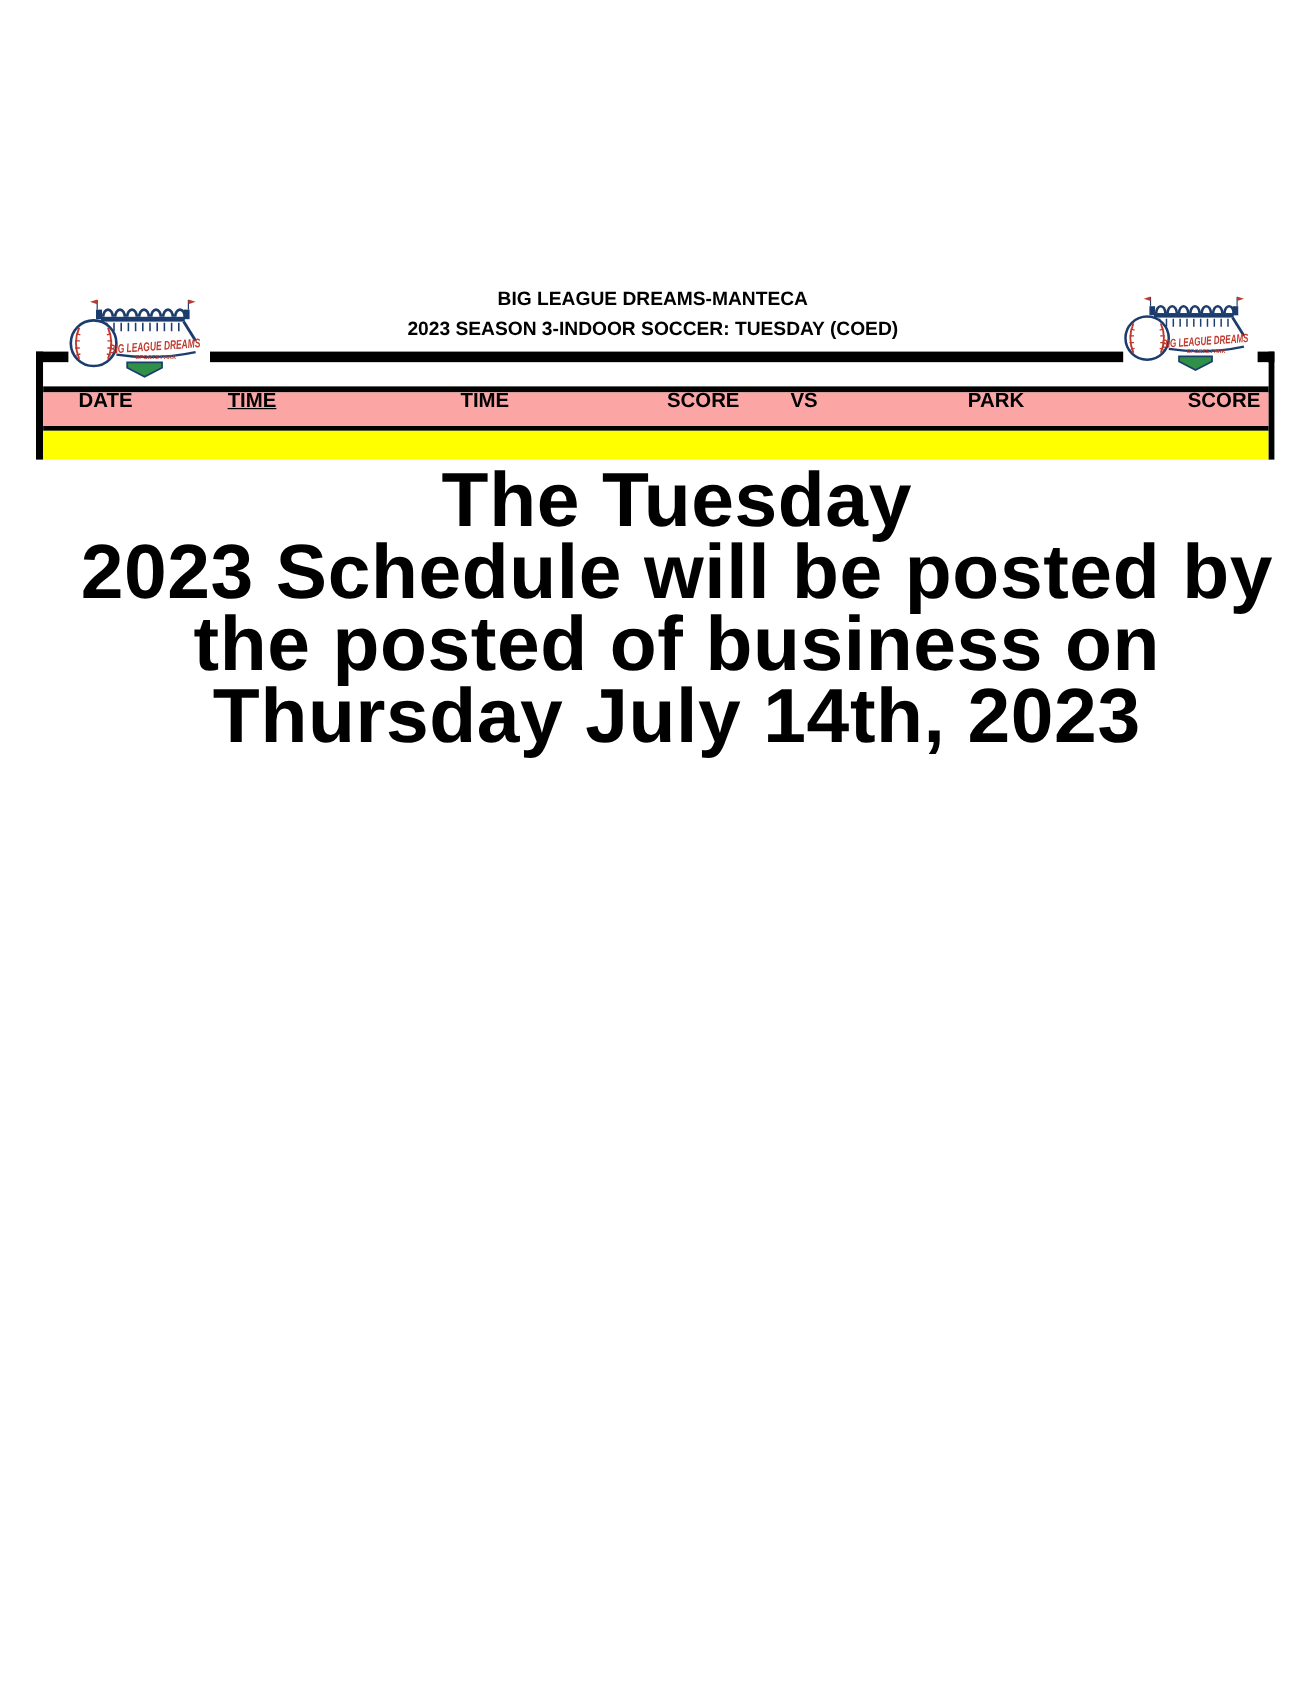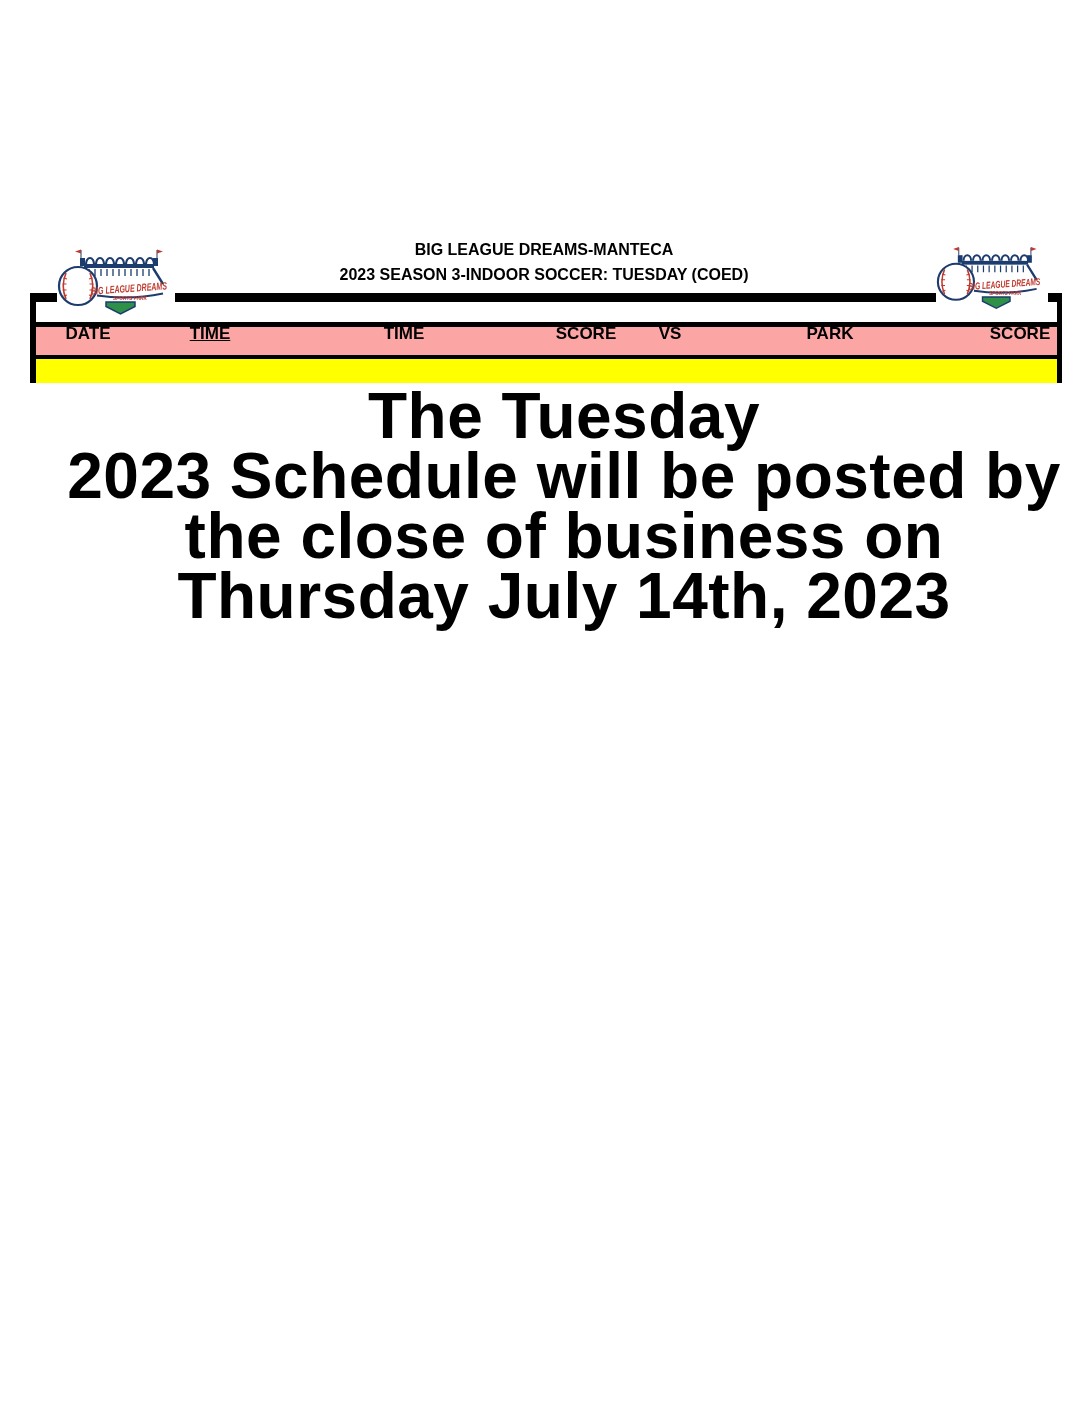--- a/index.html
+++ b/index.html
@@ -135,15 +135,15 @@
 
     <path d="M40,48.5 Q73,53.5 106,46.5" stroke="#1d3c6e" stroke-width="2" fill="none"></path>
     <text x="73" y="52.5" text-anchor="middle" textLength="34" lengthAdjust="spacingAndGlyphs" font-family="Liberation Sans, sans-serif" font-size="4.8" font-weight="bold" font-style="italic" fill="#bf3a2e">SPORTS PARK</text>
     <polygon points="49,55 78,55 78,59.5 63.5,67 49,59.5" stroke="#1d3c6e" stroke-width="1.5" fill="#2f9147"></polygon>
   </svg>
   </div>
 
 <div class="notice">
   <div>The Tuesday</div>
   <div>2023 Schedule will be posted by</div>
-  <div>the close of business on</div>
+  <div>the posted of business on</div>
   <div>Thursday July 14th, 2023</div>
 </div>
 
 </body></html>

